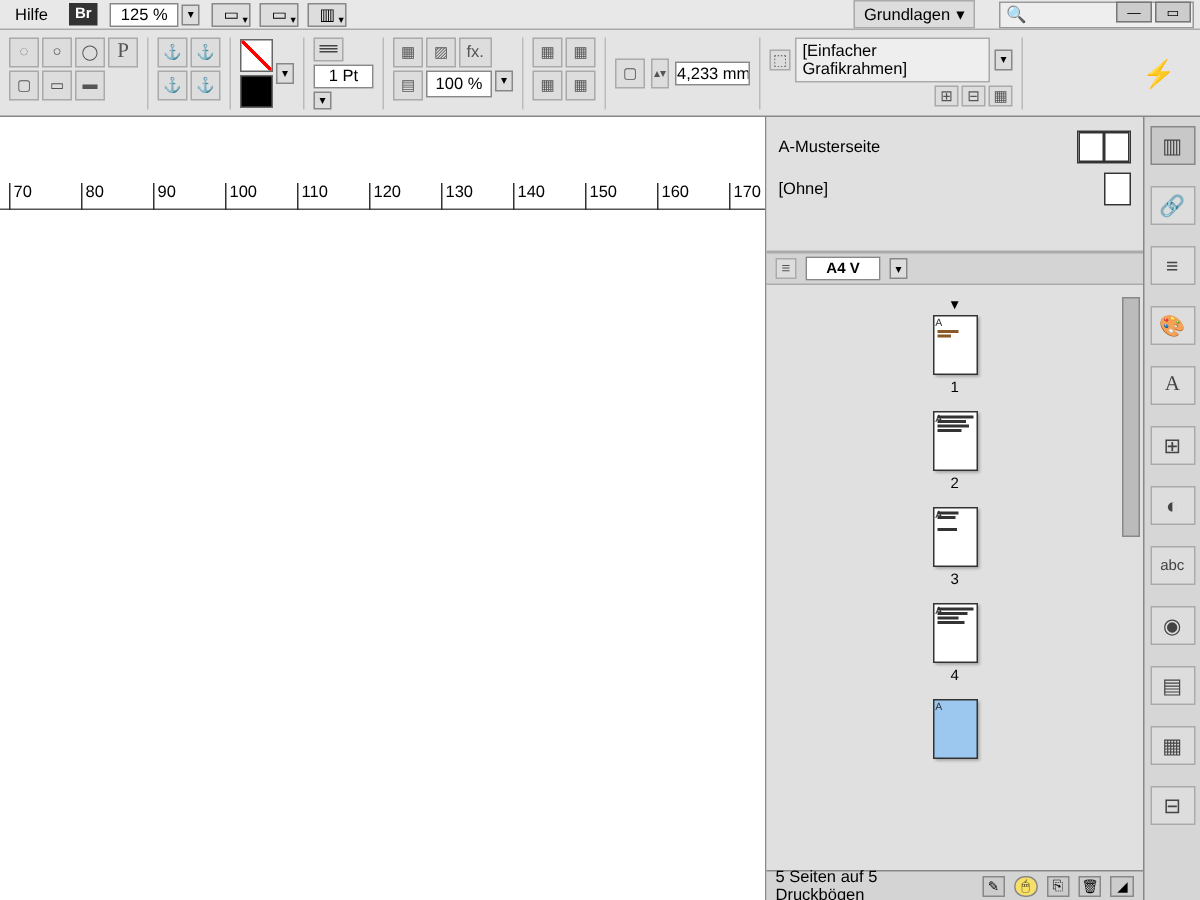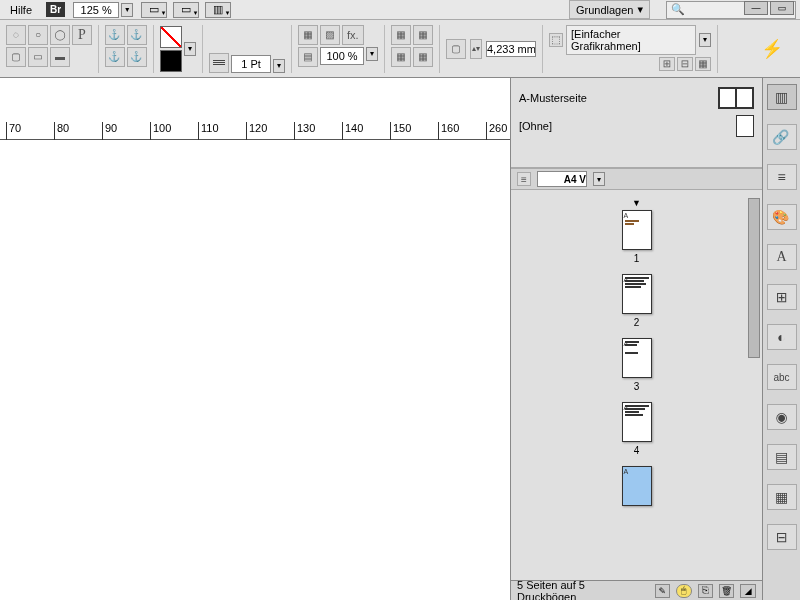--- a/index.html
+++ b/index.html
@@ -52,21 +52,21 @@
 .panel-menu { margin-left:auto; padding:0 6px; font-size:10px; letter-spacing:2px; }
 
 .master-area { height:90px; background:#e0e0e0; padding:6px 8px; border-bottom:1px solid #aaa; position:relative; }
 .master-row { display:flex; align-items:center; height:28px; }
 .master-label { flex:1; font-size:11px; }
 .master-thumb { width:18px; height:22px; border:1px solid #333; background:#fff; }
 .master-thumb.double { width:36px; display:flex; }
 .master-thumb.double div { flex:1; border:1px solid #333; background:#fff; }
 
 .size-bar { height:22px; background:#d4d4d4; border-top:1px solid #aaa; border-bottom:1px solid #aaa; display:flex; align-items:center; padding:0 6px; gap:6px; }
-.size-field { width:50px; height:16px; border:1px solid #888; background:#fff; text-align:right; font-weight:bold; font-size:10px; }
+.size-field { width:50px; height:16px; border:1px solid #888; background:#fff; text-align:center; font-weight:bold; font-size:10px; }
 
 .pages-list { flex:1; background:#e0e0e0; overflow-y:auto; padding:8px 0; position:relative; }
 .page-item { display:flex; flex-direction:column; align-items:center; margin-bottom:10px; }
 .page-thumb { width:30px; height:40px; border:1px solid #333; background:#fff; box-shadow:1px 1px 2px rgba(0,0,0,0.3); position:relative; font-size:6px; padding:2px; display:flex; flex-direction:column; gap:1px; }
 .page-thumb .corner { position:absolute; top:1px; left:1px; font-size:7px; color:#333; }
 .page-thumb .line { height:2px; background:#333; }
 .page-thumb.selected { background:#9cc8f0; }
 .page-num { margin-top:3px; font-size:10px; }
 .scroll-thumb { position:absolute; right:2px; top:8px; width:12px; height:160px; background:#bbb; border:1px solid #888; }
 
@@ -129,21 +129,21 @@
       <div class="tb-btn">⚓</div>
     </div>
   </div>
   <div class="tb-group" style="flex-direction:row;align-items:center;">
     <div style="display:flex;flex-direction:column;gap:2px;">
       <div class="swatch-none"></div>
       <div class="swatch-black"></div>
     </div>
     <div class="dd-arrow">▾</div>
   </div>
-  <div class="tb-group" style="flex-direction:row;align-items:flex-end;">
+  <div class="tb-group" style="flex-direction:column;align-items:flex-start;">
     <div class="three-lines tb-btn">
         <span></span>
         <span></span>
         <span></span>
       </div>
     <input class="stroke-field" value="1 Pt" style="">
     <div class="dd-arrow">▾</div>
   </div>
   <div class="tb-group">
     <div class="tb-row">
@@ -197,21 +197,21 @@
       <span class="tick" style="left:6px">70</span>
       <span class="tick" style="left:54px">80</span>
       <span class="tick" style="left:102px">90</span>
       <span class="tick" style="left:150px">100</span>
       <span class="tick" style="left:198px">110</span>
       <span class="tick" style="left:246px">120</span>
       <span class="tick" style="left:294px">130</span>
       <span class="tick" style="left:342px">140</span>
       <span class="tick" style="left:390px">150</span>
       <span class="tick" style="left:438px">160</span>
-      <span class="tick" style="left:486px">260</span>
+      <span class="tick" style="left:486px">170</span>
     </div>
     <div class="canvas"></div>
   </div>
 
   <div class="panel-col">
     <div class="master-area">
       <div class="master-row">
         <span class="master-label">A-Musterseite</span>
         <div class="master-thumb double">
             <div></div>

